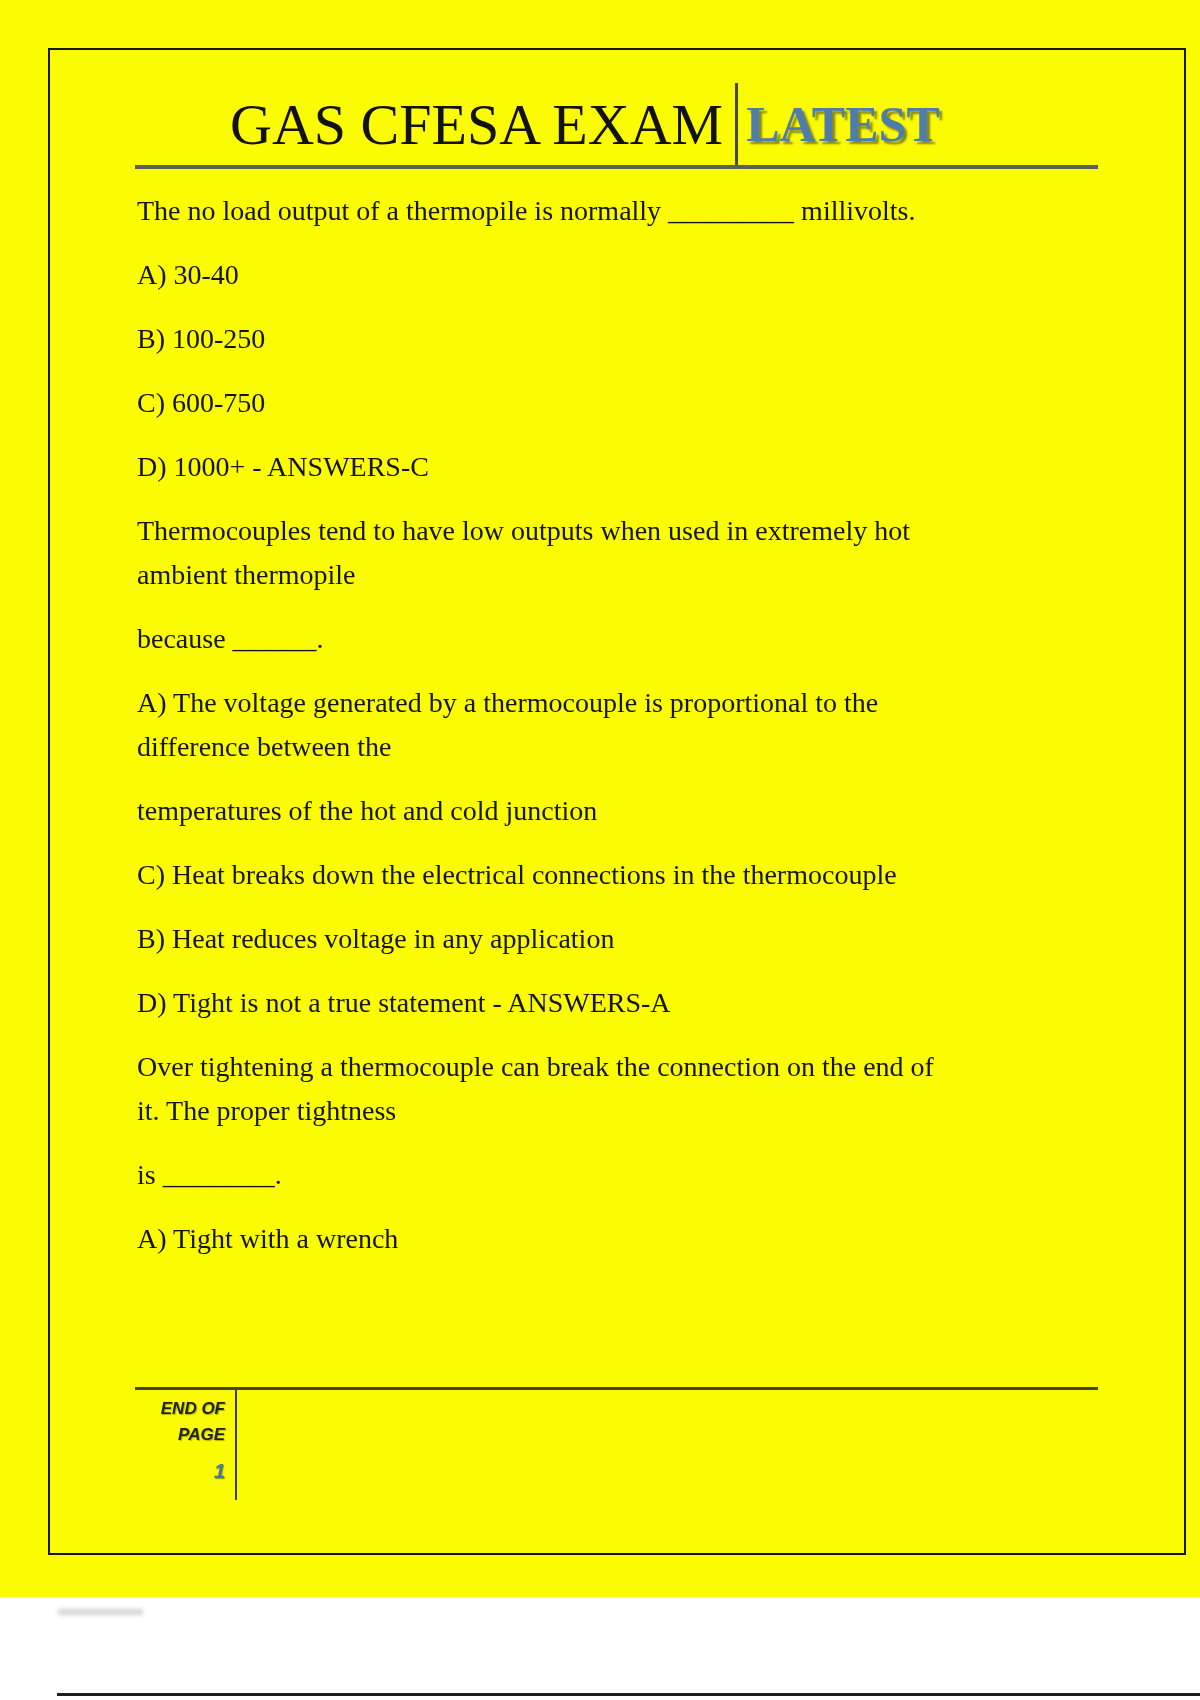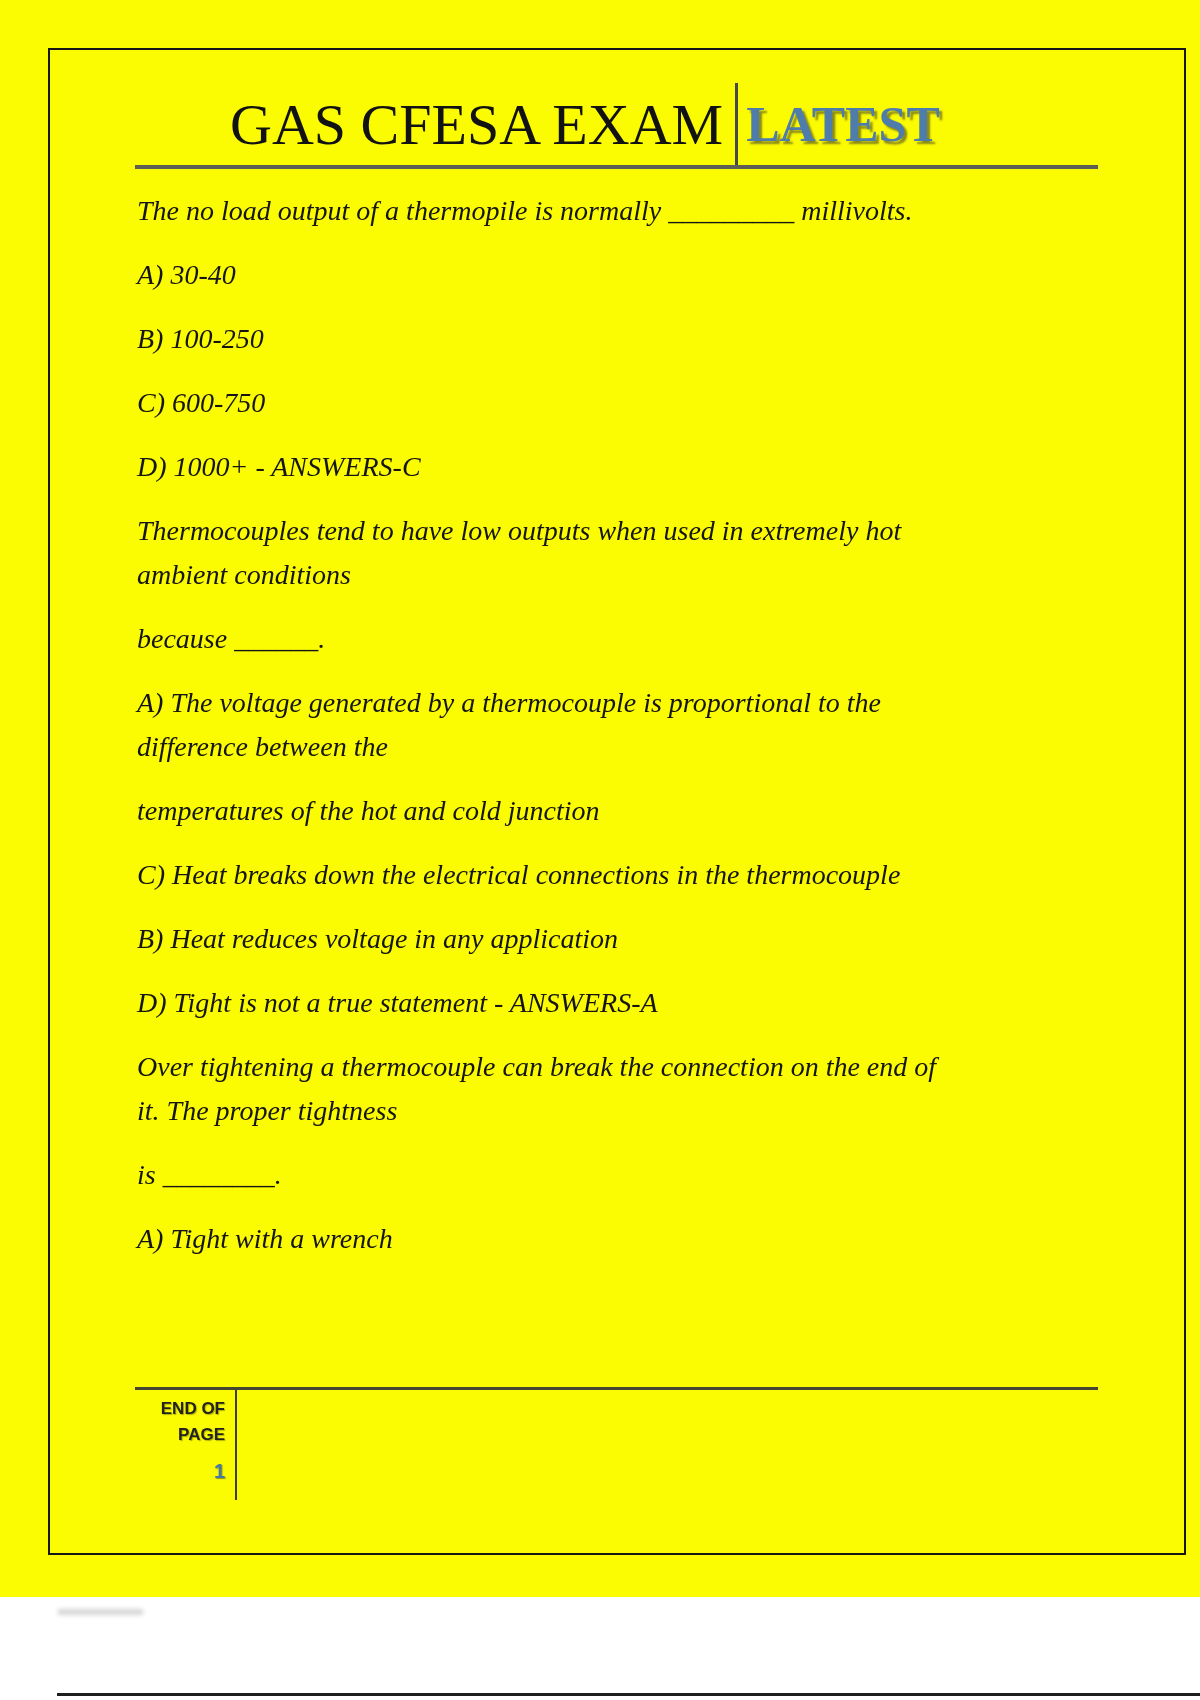--- a/index.html
+++ b/index.html
@@ -33,31 +33,32 @@
     text-shadow:3px 3px 2px rgba(45,45,45,0.55);
   }
   .header-rule {
     margin-left:85px; width:963px; height:4px; background:#5d5f55;
   }
   .qarea {
     margin:20px 60px 0 87px;
     font-size:28px; color:#151515;
   }
   .para { margin:0 0 20px 0; }
-  .para .line { line-height:44px; white-space:nowrap;font-style:italic; }
+  .para .line { line-height:44px; white-space:nowrap; }
   .para.gap { }
   .footer-rule {
     position:absolute; left:85px; top:1337px; width:963px; height:3px;
     background:#45462f;
   }
   .footer-box {
     position:absolute; left:0; top:1340px; width:187px; height:110px;
     border-right:2px solid #3c3d2a; box-sizing:border-box;
     text-align:right; padding:6px 10px 0 0;
     font-family:"Liberation Sans", sans-serif;
+    font-style:italic;
   }
   .footer-label {
     font-size:17px; font-weight:bold; color:#23231d; line-height:26px;
     text-shadow:1px 1px 1px rgba(0,0,0,0.3);
   }
   .footer-num {
     font-size:20px; font-weight:bold; color:#4479a8; margin-top:12px;
     text-shadow:1px 1px 1px rgba(0,0,0,0.4);
   }
   .smudge {
@@ -94,21 +95,21 @@
             <div class="line">B) 100-250</div>
           </div>
           <div class="para">
             <div class="line">C) 600-750</div>
           </div>
           <div class="para">
             <div class="line">D) 1000+ - ANSWERS-C</div>
           </div>
           <div class="para gap">
             <div class="line">Thermocouples tend to have low outputs when used in extremely hot</div>
-            <div class="line">ambient conditions</div>
+            <div class="line">ambient thermopile</div>
           </div>
           <div class="para">
             <div class="line">because ______.</div>
           </div>
           <div class="para">
             <div class="line">A) The voltage generated by a thermocouple is proportional to the</div>
             <div class="line">difference between the</div>
           </div>
           <div class="para">
             <div class="line">temperatures of the hot and cold junction</div>

